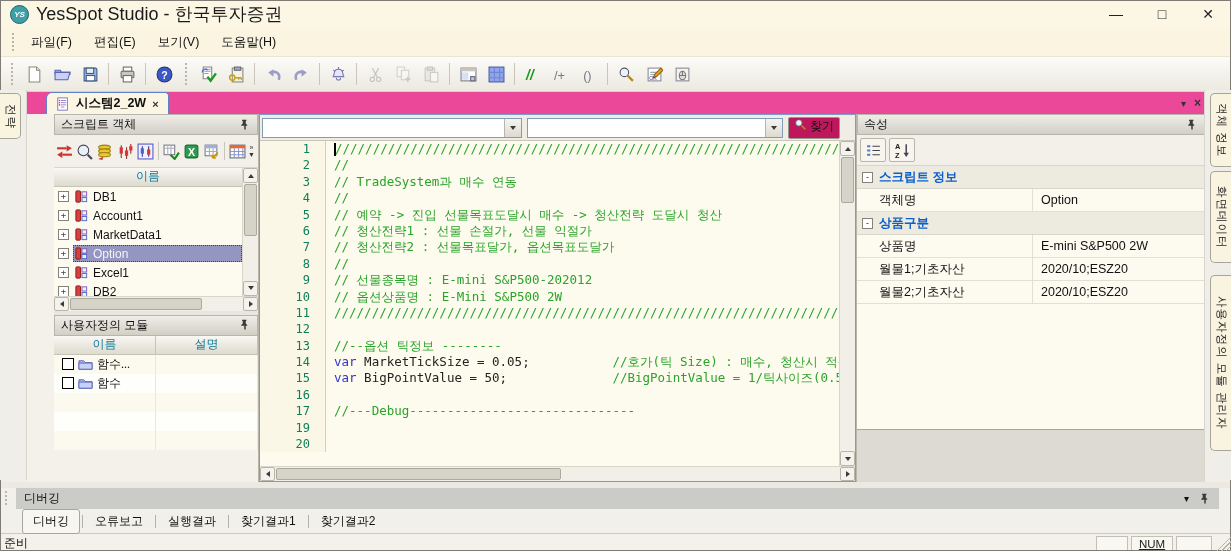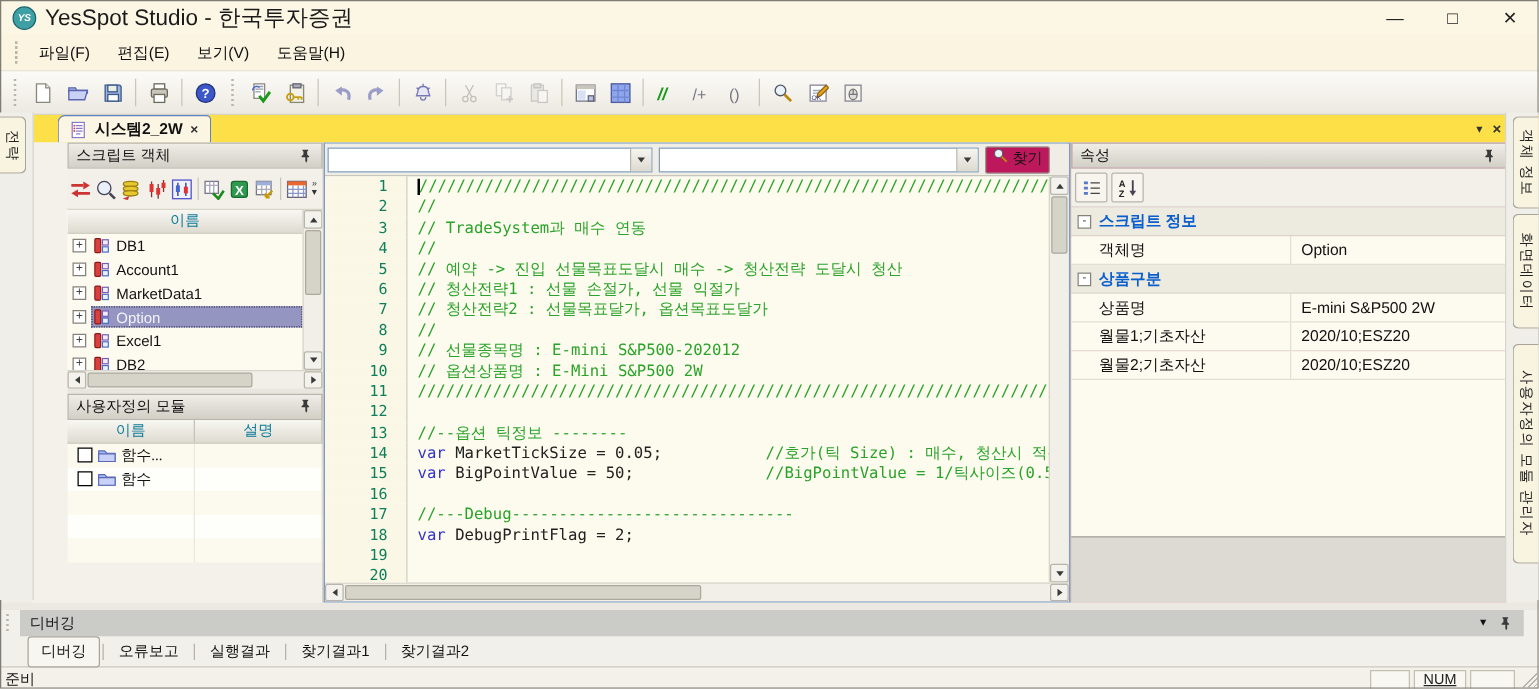--- a/index.html
+++ b/index.html
@@ -26,21 +26,21 @@
            display:flex;align-items:center;padding-left:4px;}
   .tb-grip{width:4px;height:22px;margin:0 6px;
         background-image:repeating-linear-gradient(to bottom,#B9B5A7 0 2px,transparent 2px 4px);background-size:2px 100%;background-repeat:no-repeat;background-position:center;}
   .tb-btn{width:28px;height:26px;display:flex;align-items:center;justify-content:center;}
   .tb-btn.disabled{opacity:.38;filter:grayscale(85%);}
   .tb-sep{width:1px;height:22px;background:#C9C5B8;margin:0 4px;}
   .ic{display:inline-flex;}
   .ic svg{width:17px;height:17px;display:block;}
 
   
-  .tabstrip{height:22px;background:#fde047;position:relative;display:flex;align-items:flex-end;}
+  .tabstrip{height:22px;background:#ec4899;position:relative;display:flex;align-items:flex-end;}
   .doc-tab{margin-left:46px;height:21px;display:inline-flex;align-items:center;gap:6px;padding:0 9px 0 9px;
            background:#FBF6E4;border:1px solid #5E81C8;border-bottom:none;border-radius:6px 4px 0 0;font-size:12.5px;font-weight:bold;}
   .doc-tab .ic svg{width:14px;height:14px;}
   .tab-close{font-size:11px;font-weight:bold;color:#333;}
   .strip-btns{position:absolute;right:30px;top:4px;display:flex;gap:8px;align-items:center;color:#333;font-size:10px;}
 
   
   .side-strip{position:absolute;top:90px;bottom:71px;width:26px;background:#EFEEE8;z-index:5;}
   .side-strip.left{left:0;border-right:1px solid #D8D5CA;}
   .side-strip.right{right:0;border-left:1px solid #D8D5CA;}
@@ -759,24 +759,20 @@
     </div>
             <div class="cline">
       <span class="ln">16</span>
       <span class="ltext"></span>
     </div>
             <div class="cline">
       <span class="ln">17</span>
       <span class="ltext"><span class="com">//---Debug------------------------------</span></span>
     </div>
             <div class="cline">
-      <span class="ln">18</span>
-      <span class="ltext"><span class="kw">var</span><span class="codeseg"> DebugPrintFlag = 2;</span></span>
-    </div>
-            <div class="cline">
       <span class="ln">19</span>
       <span class="ltext"></span>
     </div>
             <div class="cline">
       <span class="ln">20</span>
     </div>
           </div>
         <div class="ed-vscroll">
           <div class="sb-btn">
               <span class="tri up"></span>

